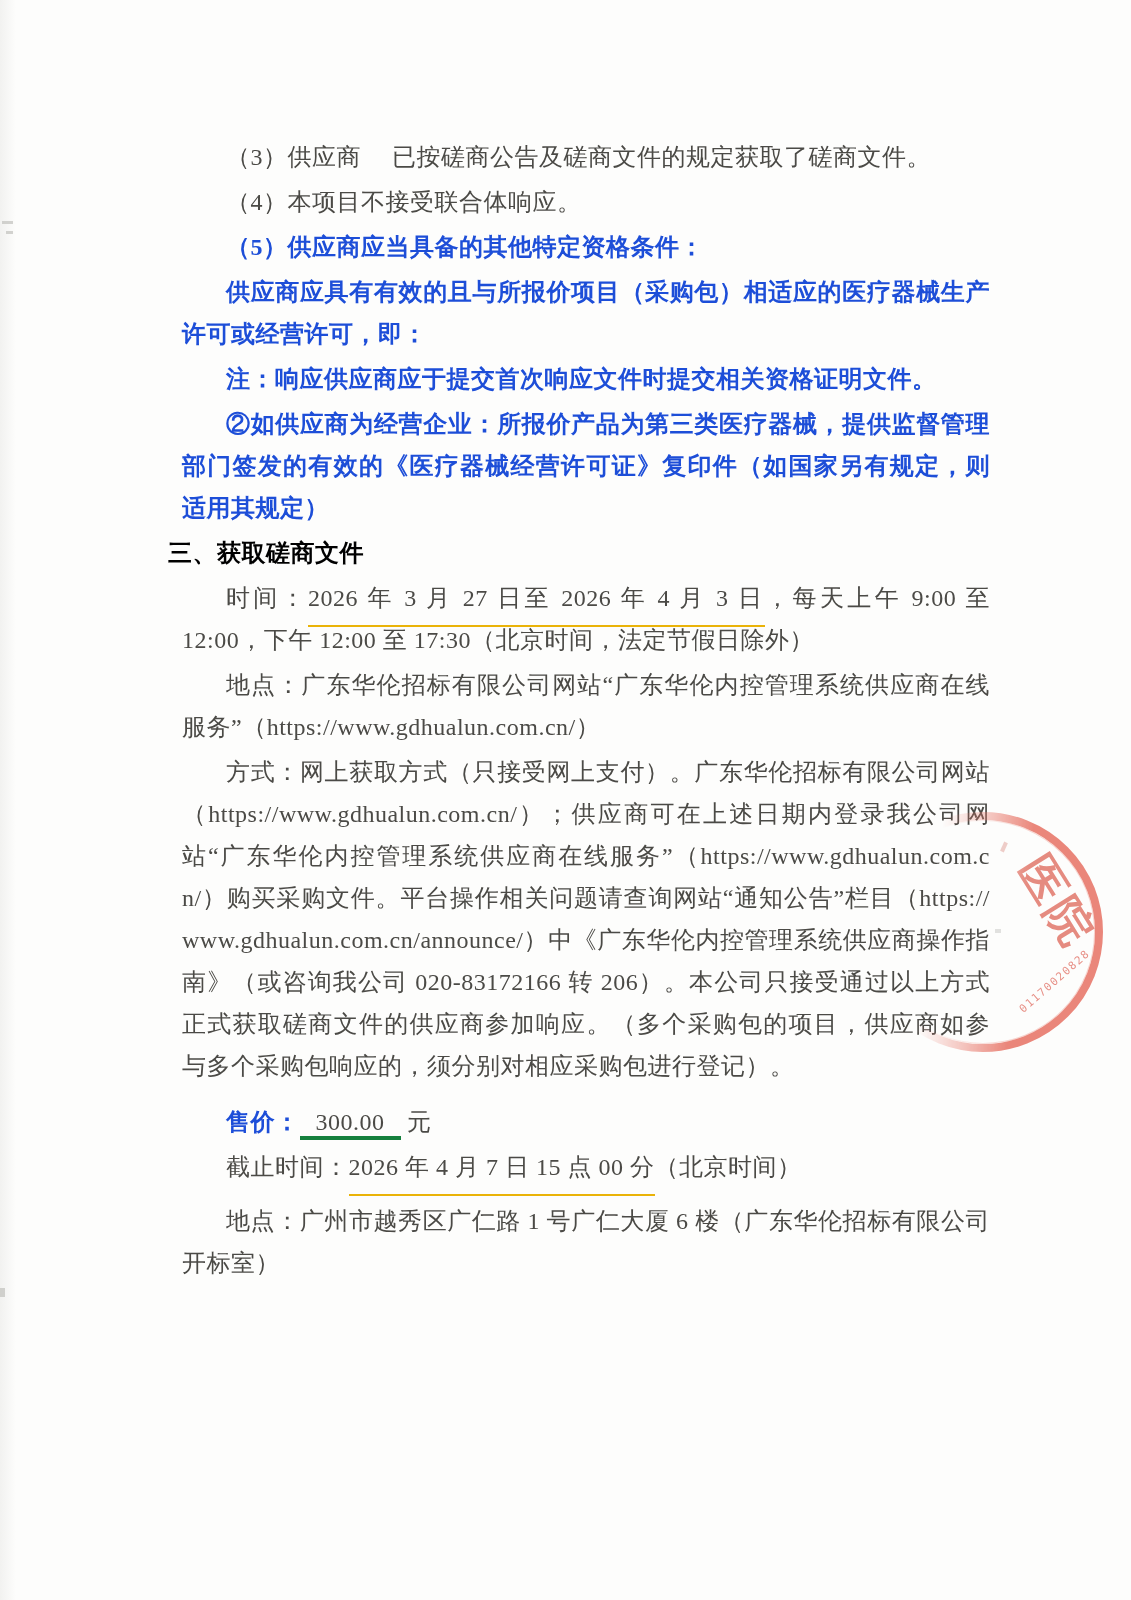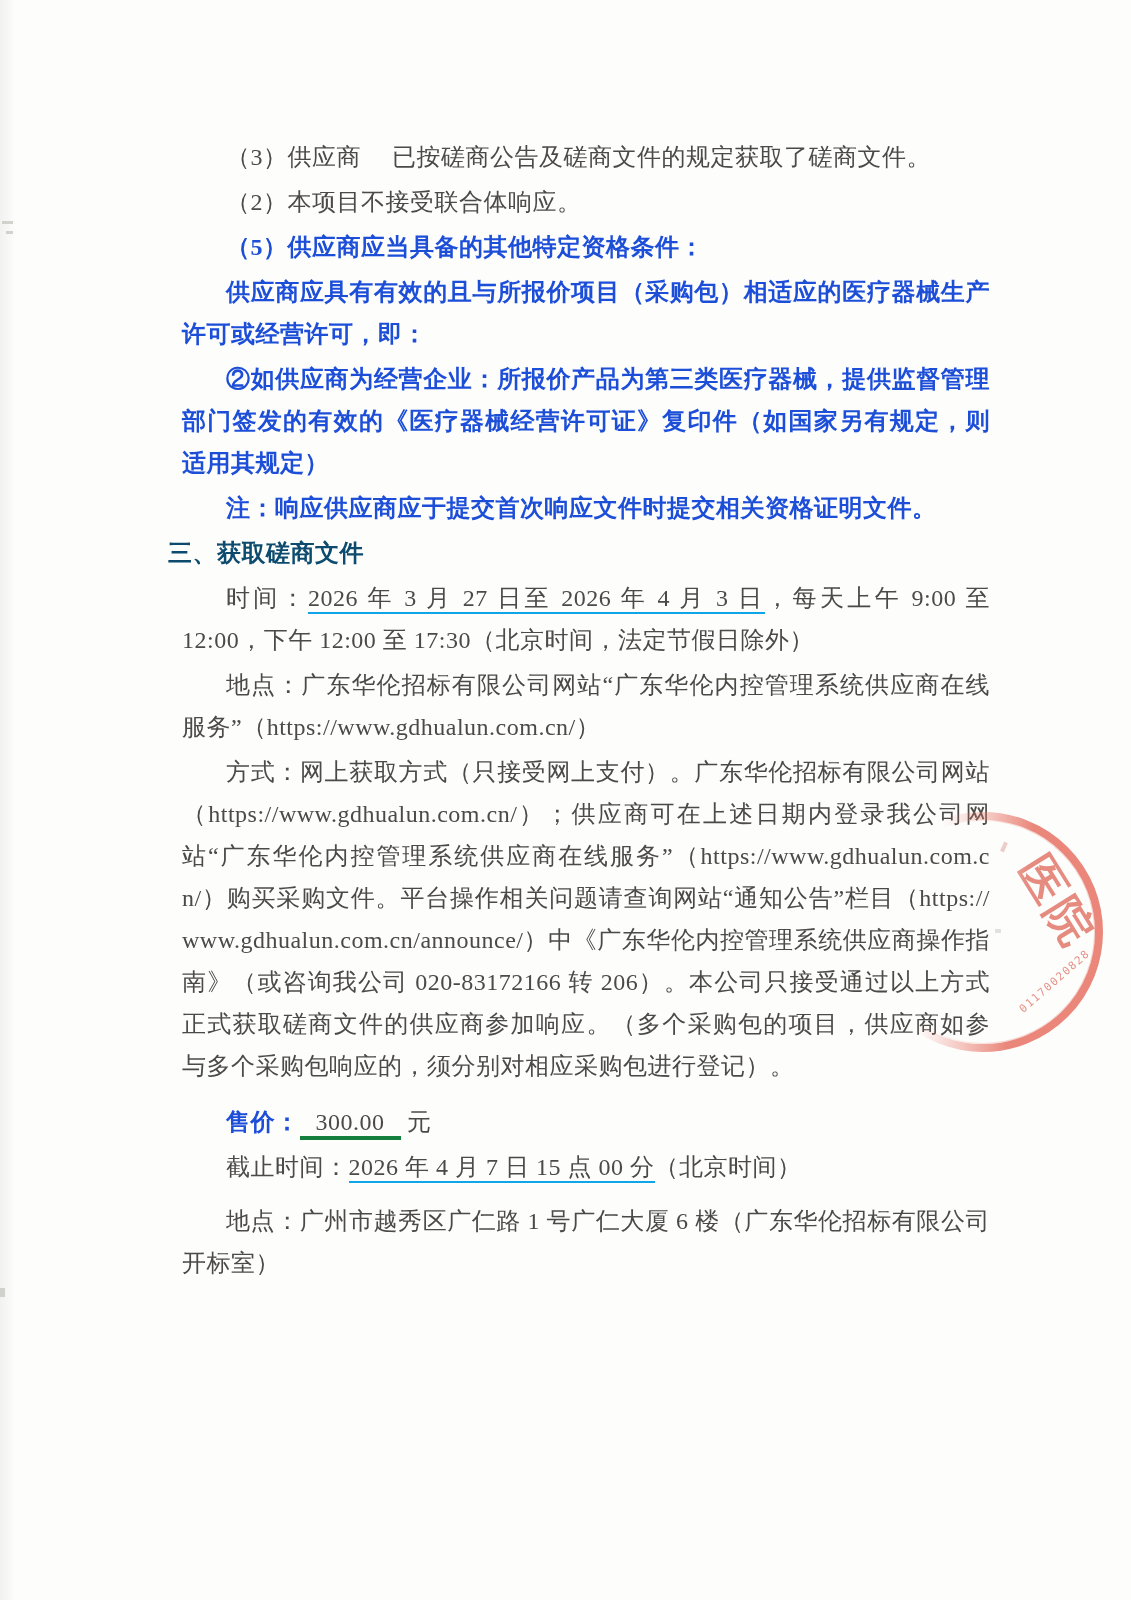--- a/index.html
+++ b/index.html
@@ -14,23 +14,23 @@
   
   .scan-edge{position:absolute;left:0;top:0;width:16px;height:1600px;
     background:linear-gradient(to right, rgba(190,190,186,.18), rgba(190,190,186,0));}
   .doc{
     position:absolute;left:182px;top:136px;width:808px;
     font-size:24px;line-height:42px;color:#4b4a46;
     text-align:justify;letter-spacing:.5px;
   }
   .doc p{margin:0 0 3px 0;text-indent:44px;}
   .b{font-weight:bold;color:#1d4ed8;}
-  .hline{font-weight:bold;color:#0c4a6e;text-indent:0 !important;margin-left:-14px !important;}
+  .hline{font-weight:bold;color:#000000;text-indent:0 !important;margin-left:-14px !important;}
   .burl{word-break:break-all;}
-  .u{border-bottom:2px solid #0ea5e9;padding-bottom:1px;}
+  .u{border-bottom:2px solid #eab308;padding-bottom:14px;}
   .u-price{border-bottom:4px solid #15803d;padding:0 16px 1px 16px;}
   .price-line{margin-top:14px !important;}
   .h4gap{margin-top:46px !important;}
   .place2{margin-top:12px !important;}
 
   
   .stamp{position:absolute;left:863px;top:812px;width:240px;height:240px;pointer-events:none;}
   .stamp-masked{
     position:absolute;inset:0;
     -webkit-mask-image:linear-gradient(97deg, transparent 30%, rgba(0,0,0,.45) 47%, #000 64%);
@@ -65,25 +65,25 @@
   .a5{left:1002px;top:842px;width:4px;height:10px;background:#e7b3ac;transform:rotate(24deg);}
 </style>
 </head>
 <body>
 
 <div class="page">
   <div class="scan-edge"></div>
 
   <div class="doc">
     <p>（3）供应商　 已按磋商公告及磋商文件的规定获取了磋商文件。</p>
-    <p>（2）本项目不接受联合体响应。</p>
+    <p>（4）本项目不接受联合体响应。</p>
     <p class="b">（5）供应商应当具备的其他特定资格条件：</p>
     <p class="b">供应商应具有有效的且与所报价项目（采购包）相适应的医疗器械生产许可或经营许可，即：</p>
+    <p class="b">注：响应供应商应于提交首次响应文件时提交相关资格证明文件。</p>
     <p class="b">②如供应商为经营企业：所报价产品为第三类医疗器械，提供监督管理部门签发的有效的《医疗器械经营许可证》复印件（如国家另有规定，则适用其规定）</p>
-    <p class="b">注：响应供应商应于提交首次响应文件时提交相关资格证明文件。</p>
 
     <p class="hline">三、获取磋商文件</p>
 
     <p><span>时间：</span><span class="u">2026 年 3 月 27 日至 2026 年 4 月 3 日</span><span>，每天上午 9:00 至 12:00，下午 12:00 至 17:30（北京时间，法定节假日除外）</span></p>
 
     <p class="burl">地点：广东华伦招标有限公司网站“广东华伦内控管理系统供应商在线服务”（https://www.gdhualun.com.cn/）</p>
 
     <p class="burl">方式：网上获取方式（只接受网上支付）。广东华伦招标有限公司网站（https://www.gdhualun.com.cn/）；供应商可在上述日期内登录我公司网站“广东华伦内控管理系统供应商在线服务”（https://www.gdhualun.com.cn/）购买采购文件。平台操作相关问题请查询网站“通知公告”栏目（https://www.gdhualun.com.cn/announce/）中《广东华伦内控管理系统供应商操作指南》（或咨询我公司 020-83172166 转 206）。本公司只接受通过以上方式正式获取磋商文件的供应商参加响应。（多个采购包的项目，供应商如参与多个采购包响应的，须分别对相应采购包进行登记）。</p>
 
     <p class="price-line"><span class="b">售价：</span><span class="u-price">300.00</span> <span>元</span></p>

